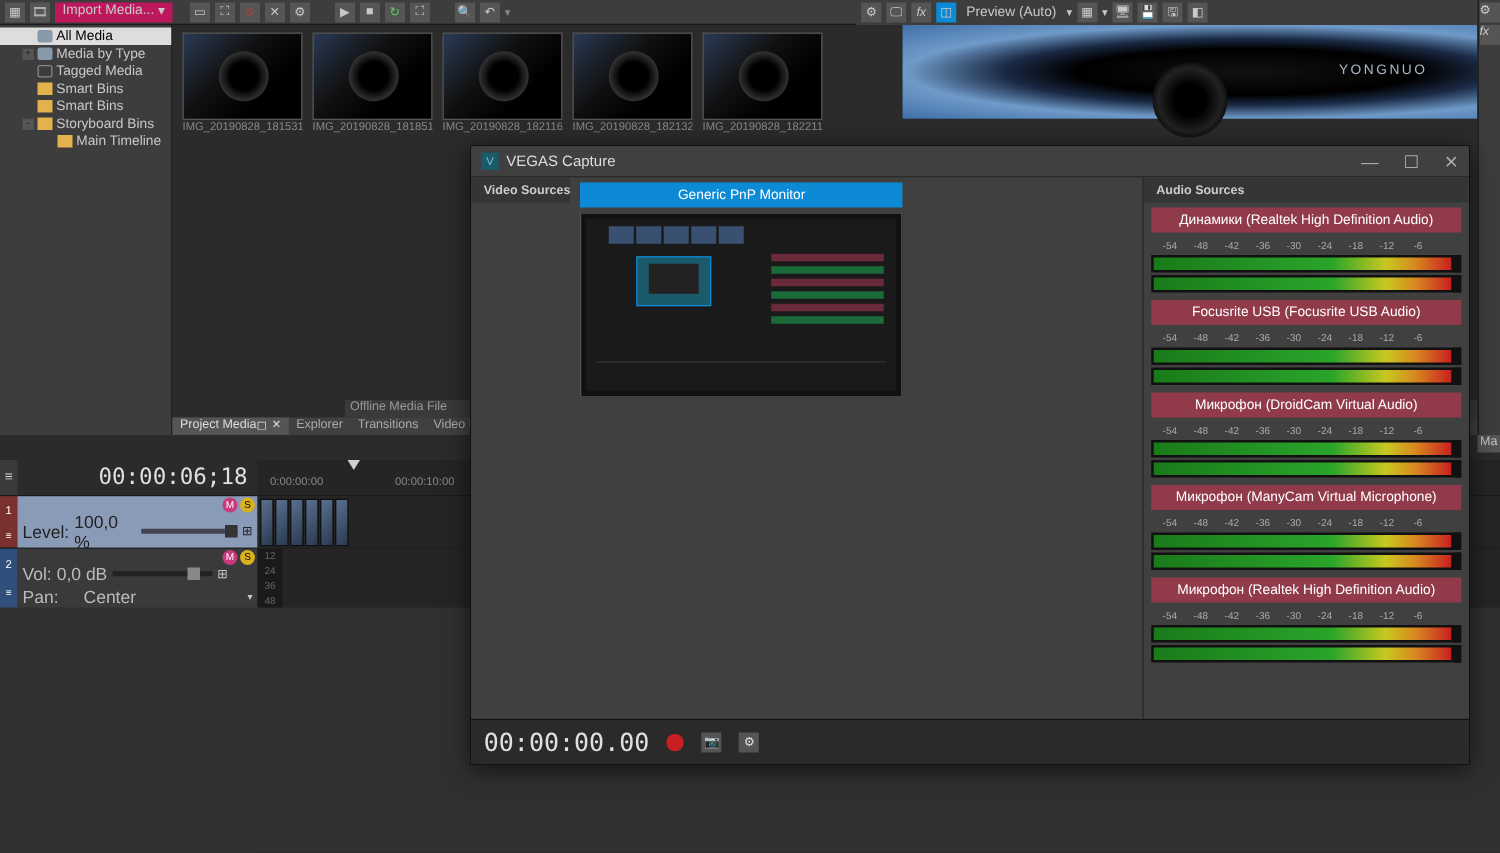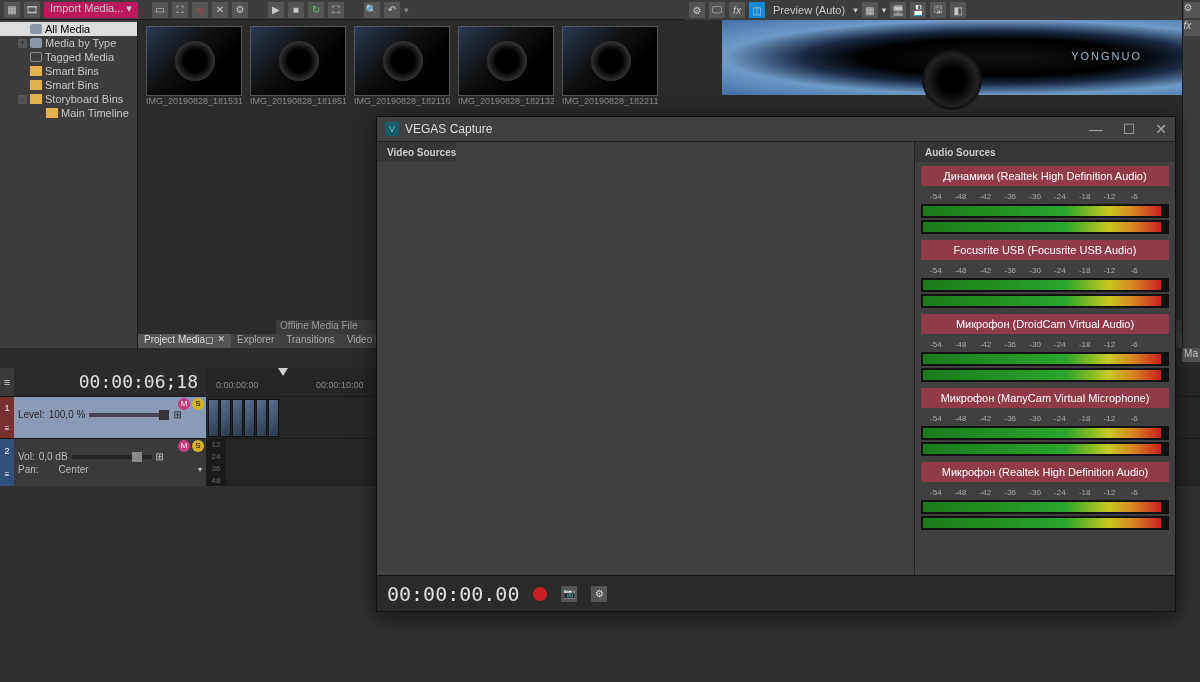--- a/index.html
+++ b/index.html
@@ -55,21 +55,21 @@
 .tl-tracks { display: flex; flex-direction: column; }
 .track-row { display: flex; height: 42px; border-top: 1px solid #1a1a1a; }
 .track-handle { width: 14px; background: #7b3030; display: flex; flex-direction: column; align-items: center; justify-content: space-around; cursor: pointer; }
 .track-handle.audio { background: #30507b; }
 .track-num { font-size: 9px; color: #fff; }
 .track-head { width: 192px; background: #3a3a3a; padding: 2px 4px; position: relative; }
 .track-head .icons { position: absolute; top: 1px; right: 2px; display: flex; gap: 2px; }
 .track-head .icons span { width: 12px; height: 12px; border-radius: 6px; display: inline-block; font-size: 8px; text-align: center; line-height: 12px; }
 .ic-m { background: #c83a7c; color: #fff; }
 .ic-s { background: #d8b020; color: #000; }
-.track-label { font-size: 10px; color: #bbb; }
+.track-label { font-size: 14px; color: #bbb; }
 .slider-bar { width: 80px; height: 4px; background: #222; position: relative; }
 .slider-knob { position: absolute; top: -3px; width: 10px; height: 10px; background: #888; }
 .track-body { flex: 1; background: #252525; position: relative; }
 .clip-sliver { position: absolute; top: 2px; height: 38px; background: linear-gradient(135deg,#5a7090,#2a3a50); border: 1px solid #111; }
 
 .tl-meter { width: 16px; background: #1a1a1a; font-size: 8px; color: #666; text-align: center; }
 
 
 .capture-window { position: absolute; top: 116px; left: 376px; width: 800px; background: #404040; border: 1px solid #111; z-index: 100; box-shadow: 0 4px 20px rgba(0,0,0,0.6); }
 .capture-title { height: 24px; background: #404040; display: flex; align-items: center; padding: 0 8px; color: #ddd; font-size: 12px; }
@@ -353,20 +353,43 @@
     <span>VEGAS Capture</span>
     <div class="winbtns">
       <span>—</span>
       <span>☐</span>
       <span>✕</span>
     </div>
   </div>
   <div class="capture-body">
     <div class="cap-video-col">
       <div class="cap-section-label">Video Sources</div>
+      <div class="cap-video-src">
+        <div class="cap-src-header active">Generic PnP Monitor</div>
+        <div class="cap-preview">
+          <div class="cap-preview-inner">
+            <div class="mini-row" style="top:6px;left:18px">
+                <div class="mini-thumb"></div>
+                <div class="mini-thumb"></div>
+                <div class="mini-thumb"></div>
+                <div class="mini-thumb"></div>
+                <div class="mini-thumb"></div>
+              </div>
+            <div style="position:absolute;top:30px;left:40px;width:60px;height:40px;background:#1a5a6a;border:1px solid #0d8ad6"></div>
+            <div style="position:absolute;top:36px;left:50px;width:40px;height:24px;background:#222"></div>
+            <div class="mini-strip" style="top:28px;right:10px;width:90px"></div>
+            <div class="mini-strip" style="top:38px;right:10px;width:90px;background:#1a6a3a"></div>
+            <div class="mini-strip" style="top:48px;right:10px;width:90px"></div>
+            <div class="mini-strip" style="top:58px;right:10px;width:90px;background:#1a6a3a"></div>
+            <div class="mini-strip" style="top:68px;right:10px;width:90px"></div>
+            <div class="mini-strip" style="top:78px;right:10px;width:90px;background:#1a6a3a"></div>
+            <div style="position:absolute;bottom:4px;left:8px;right:8px;height:20px;background:#1a1a1a;border-top:1px solid #333"></div>
+          </div>
+        </div>
+      </div>
     </div>
     <div class="cap-audio-col">
       <div class="cap-section-label">Audio Sources</div>
       <div id="audio-sources">
           <div class="cap-audio-src">
             <div class="cap-audio-header">Динамики (Realtek High Definition Audio)</div>
             <div class="cap-meter-wrap">
               <div class="cap-scale-row">
                 <span style="left: 6%;">-54</span>
                 <span style="left: 16%;">-48</span>

